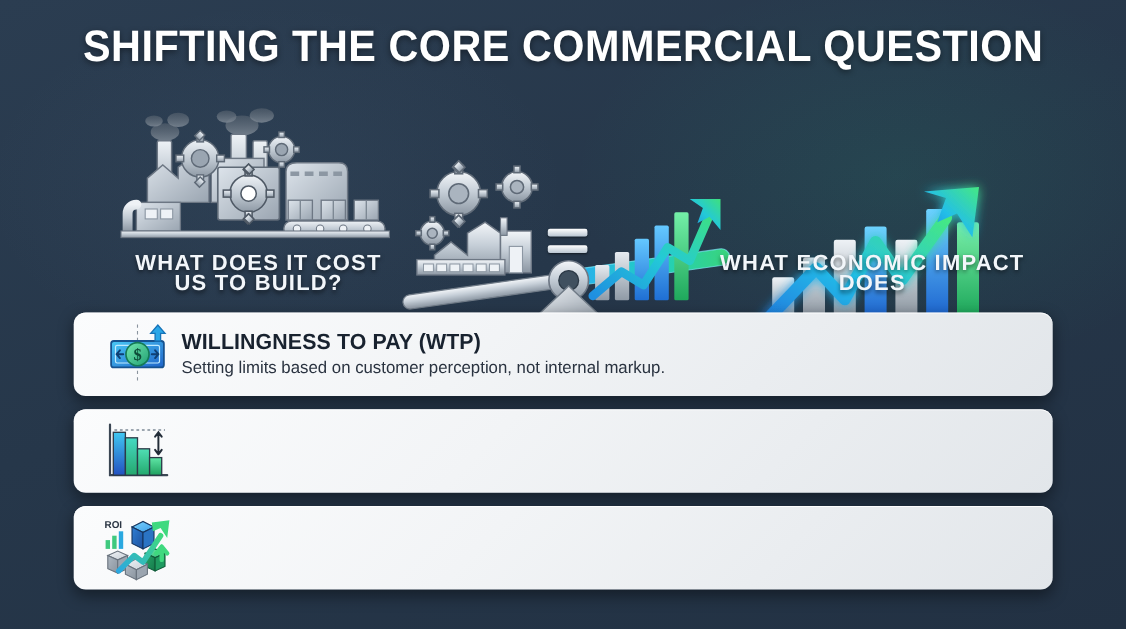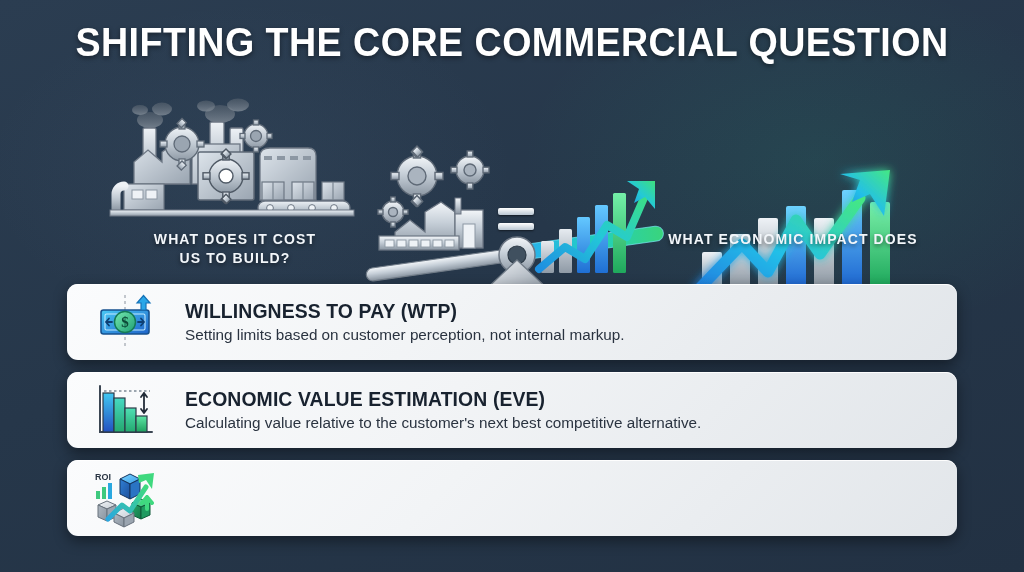--- a/index.html
+++ b/index.html
@@ -31,21 +31,21 @@
     white-space:nowrap;
   }
 
   
   .hero{position:absolute;left:0;top:80px;width:1024px;height:200px;}
 
   
   .factory{position:absolute;left:110px;top:18px;width:250px;height:135px;}
   .caption{
     position:absolute;color:#f2f6fa;font-weight:bold;
-    font-size:14px;letter-spacing:1.1px;line-height:19px;
+    font-size:20px;letter-spacing:1.1px;line-height:19px;
     text-align:center;text-shadow:0 2px 4px rgba(0,0,0,.5);
     text-transform:uppercase;
   }
   .cap-left{left:100px;top:150px;width:270px;}
   .cap-right{left:628px;top:150px;width:330px;text-align:center;}
 
   
   .arrow-right-gray{position:absolute;left:348px;top:238px;width:104px;height:22px;}
   .arrow-left-cyan{position:absolute;left:565px;top:238px;width:80px;height:22px;}
 
@@ -73,21 +73,21 @@
     border-radius:11px;
     background:linear-gradient(135deg,#fbfcfd 0%,#f2f4f6 42%,#e2e6ea 100%);
     box-shadow:0 5px 14px rgba(0,0,0,.42), inset 0 1px 0 rgba(255,255,255,.9);
     display:flex;align-items:center;
     overflow:hidden;
   }
   .card-icon{
     width:72px;min-width:72px;height:60px;margin-left:22px;
     display:flex;align-items:center;justify-content:center;
   }
-  .card-text{margin-left:24px;padding-right:20px;}
+  .card-text{margin-left:4px;padding-right:20px;}
   .card-title{
     font-size:20px;font-weight:bold;color:#18222f;
     letter-spacing:0.1px;line-height:23px;
     transform:scaleX(0.97);transform-origin:left center;
     white-space:nowrap;
   }
   .card-sub{
     font-size:15.5px;color:#2a3340;line-height:20px;margin-top:2px;
     transform:scaleX(0.985);transform-origin:left center;
     white-space:nowrap;
@@ -455,24 +455,20 @@
           </defs>
           <path d="M6 4 V50 H58" fill="none" stroke="#3b4653" stroke-width="2" stroke-linecap="round"></path>
           <path d="M10 9 H56" stroke="#7e8a96" stroke-width="1.4" stroke-dasharray="2.5 2.5"></path>
           <rect x="9" y="11" width="11" height="39" fill="url(#s1)" stroke="#2c3a48" stroke-width="1.2"></rect>
           <rect x="20" y="16" width="11" height="34" fill="url(#s2)" stroke="#2c3a48" stroke-width="1.2"></rect>
           <rect x="31" y="26" width="11" height="24" fill="url(#s3)" stroke="#2c3a48" stroke-width="1.2"></rect>
           <rect x="42" y="34" width="11" height="16" fill="url(#s4)" stroke="#2c3a48" stroke-width="1.2"></rect>
           <path d="M50 11 V31 M50 11 L47 15 M50 11 L53 15 M50 31 L47 27 M50 31 L53 27" stroke="#222c38" stroke-width="1.8" fill="none" stroke-linecap="round"></path>
         </svg>
       </div>
-      <div class="card-text">
-        <div class="card-title">ECONOMIC VALUE ESTIMATION (EVE)</div>
-        <div class="card-sub">Calculating value relative to the customer's next best competitive alternative.</div>
-      </div>
     </div>
 
     <div class="card">
       <div class="card-icon">
         <svg width="66" height="58" viewBox="0 0 66 58">
           <defs>
             <linearGradient id="cubeBlueT" x1="0" y1="0" x2="1" y2="1">
                 <stop offset="0" stop-color="#79d3ff"></stop>
                 <stop offset="1" stop-color="#3d9de8"></stop>
               </linearGradient>

